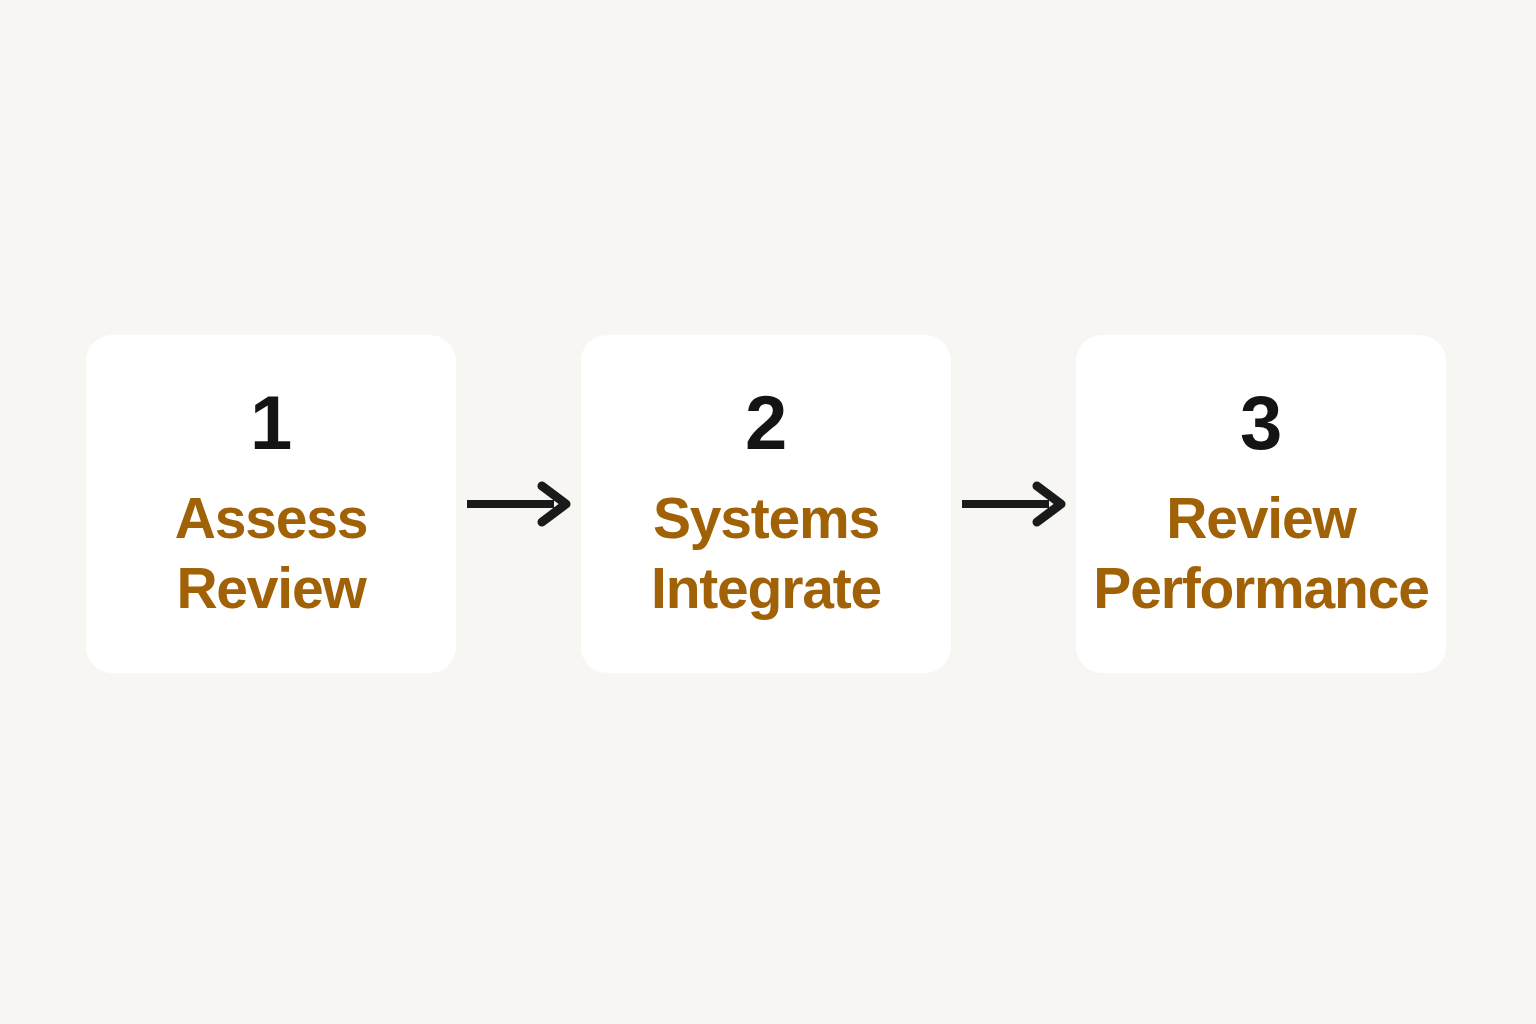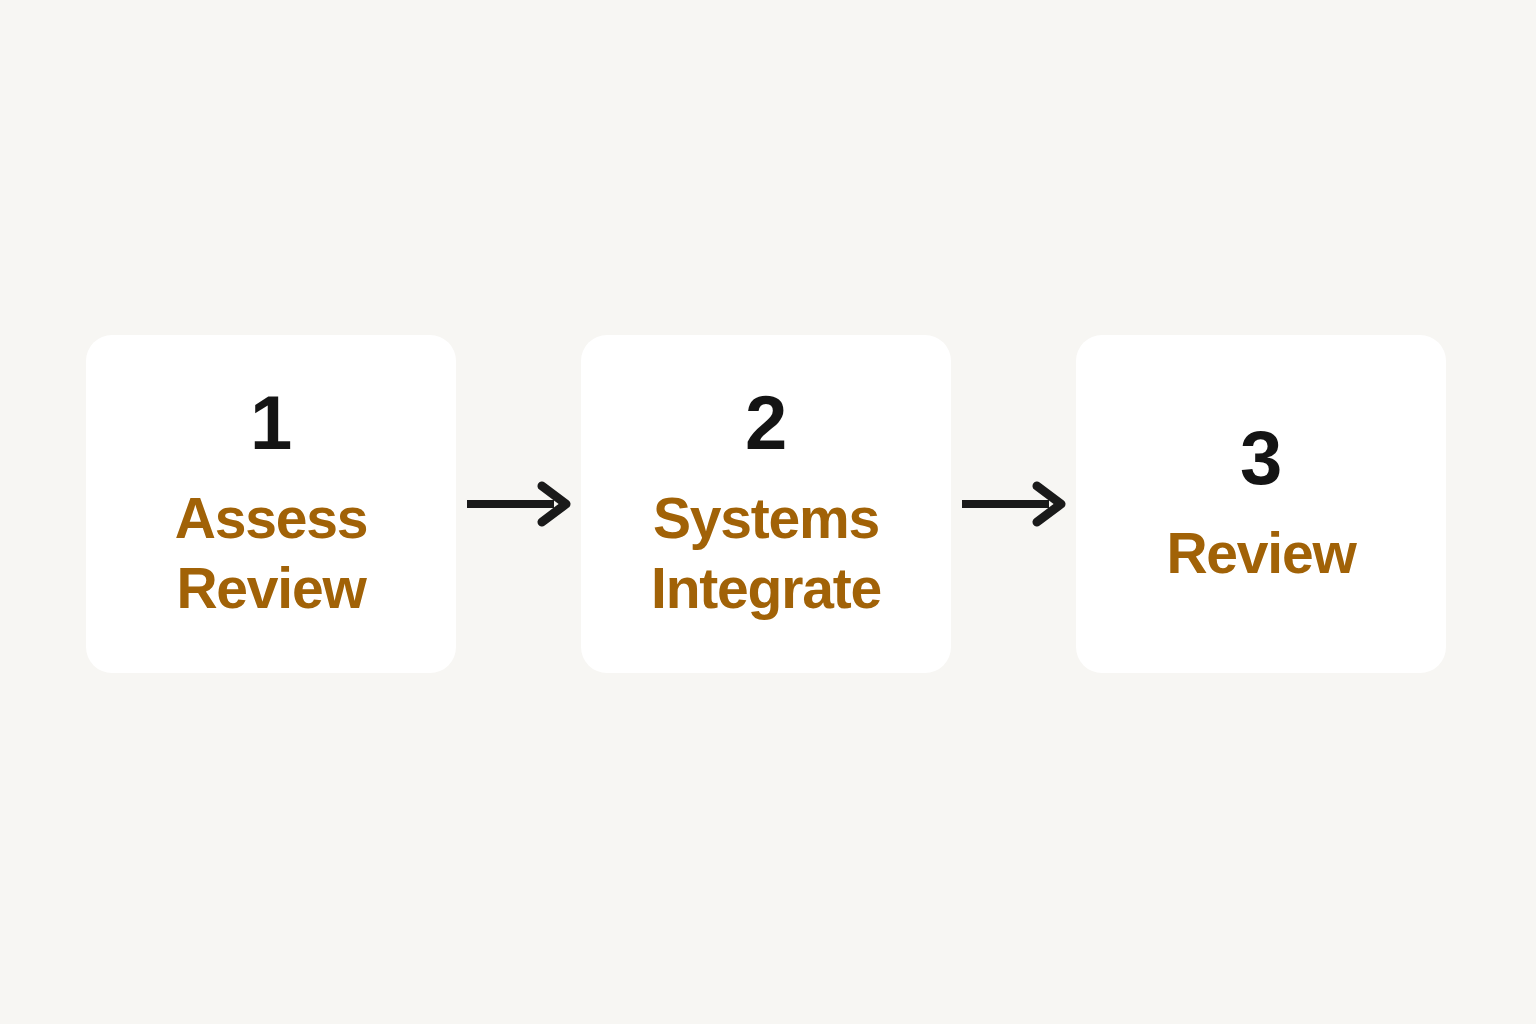--- a/index.html
+++ b/index.html
@@ -115,17 +115,18 @@
       <svg width="105" height="46" viewBox="0 0 105 46">
         <line x1="1" y1="23" x2="88" y2="23" stroke="#1a1a1a" stroke-width="8" stroke-linecap="butt"></line>
         <polyline points="76,5 100,23 76,41" fill="none" stroke="#1a1a1a" stroke-width="9" stroke-linecap="round" stroke-linejoin="round"></polyline>
       </svg>
     </div>
 
     <div class="step-card">
       <div class="step-number">3</div>
       <div class="step-label">
         <div>Review</div>
+        <div>Performance</div>
       </div>
     </div>
 
   </div>
 </div>
 
 </body></html>

